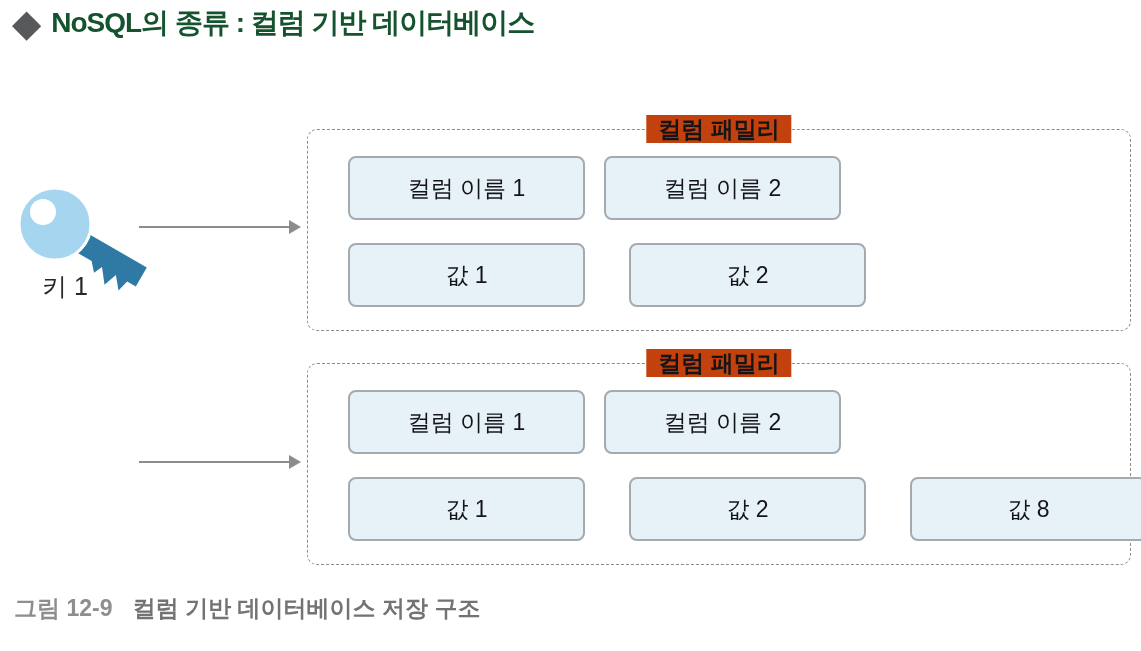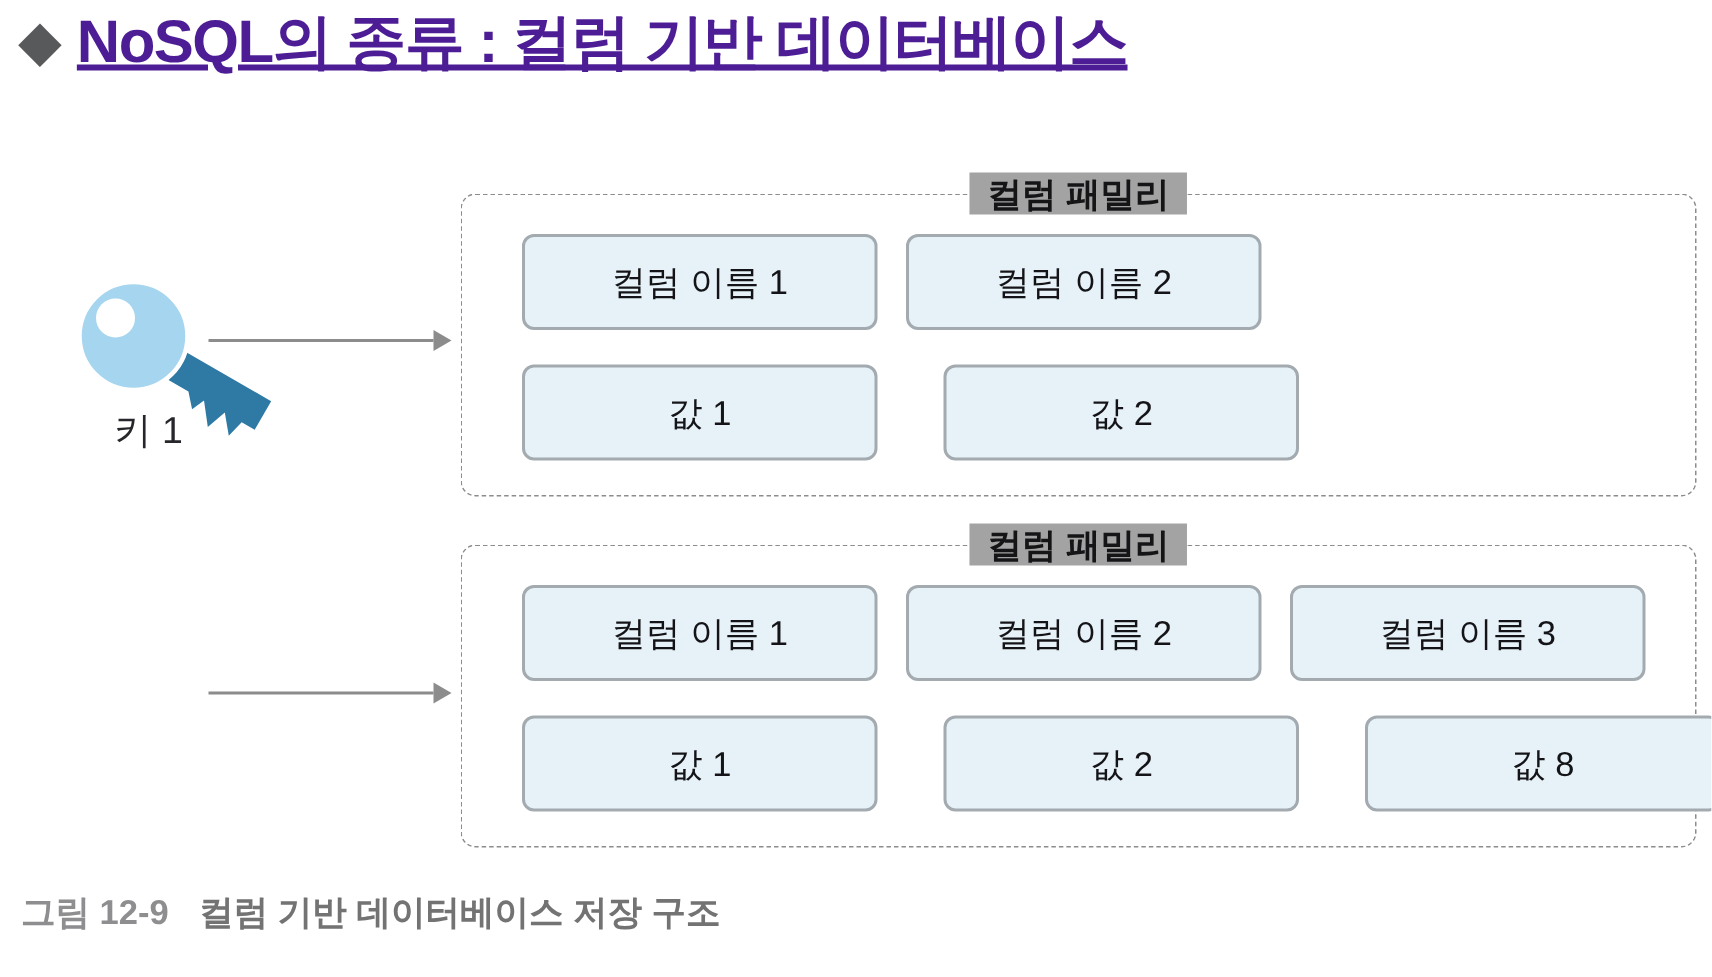--- a/index.html
+++ b/index.html
@@ -21,30 +21,29 @@
     align-items: center;
     white-space: nowrap;
   }
   .diamond {
     font-size: 38px;
     color: #58595b;
     line-height: 1;
     margin-right: 10px;
   }
   .title-text {
-    font-size: 40px;
+    font-size: 28px;
     font-weight: bold;
-    color: #4c1d95;
+    color: #14532d;
     letter-spacing: -1px;
     line-height: 1.2;
-    text-decoration: underline;
   }
 
   
-  .key-group { position: absolute; left: 46px; width: 170px; height: 130px; }
+  .key-group { position: absolute; left: 12px; width: 170px; height: 130px; }
   .key1 { top: 182px; }
   .key2 { top: 417px; }
   .key-svg { position: absolute; left: 0; top: 0; }
   .key-label {
     position: absolute;
     top: 88px;
     left: 8px;
     width: 90px;
     text-align: center;
     font-size: 25px;
@@ -82,21 +81,21 @@
     border-radius: 10px;
     box-sizing: content-box;
   }
   .family1 { top: 129px; }
   .family2 { top: 363px; }
   .family-label {
     position: absolute;
     top: -15px;
     left: 50%;
     transform: translateX(-50%);
-    background: #a3a3a3;
+    background: #c2410c;
     padding: 0 12px;
     font-size: 23px;
     font-weight: bold;
     color: #151518;
     line-height: 28px;
     white-space: nowrap;
   }
   .cell-row {
     position: absolute;
     left: 40px;
@@ -170,21 +169,20 @@
 
   <div class="arrow arrow2">
     <span class="arrow-head"></span>
   </div>
 
   <div class="family family2">
     <div class="family-label">컬럼 패밀리</div>
     <div class="cell-row row-names">
       <div class="cell">컬럼 이름 1</div>
       <div class="cell">컬럼 이름 2</div>
-      <div class="cell">컬럼 이름 3</div>
     </div>
     <div class="cell-row row-values">
       <div class="cell">값 1</div>
       <div class="cell">값 2</div>
       <div class="cell">값 8</div>
     </div>
   </div>
 
   <div class="caption">
     <span class="caption-label">그림 12-9</span>

